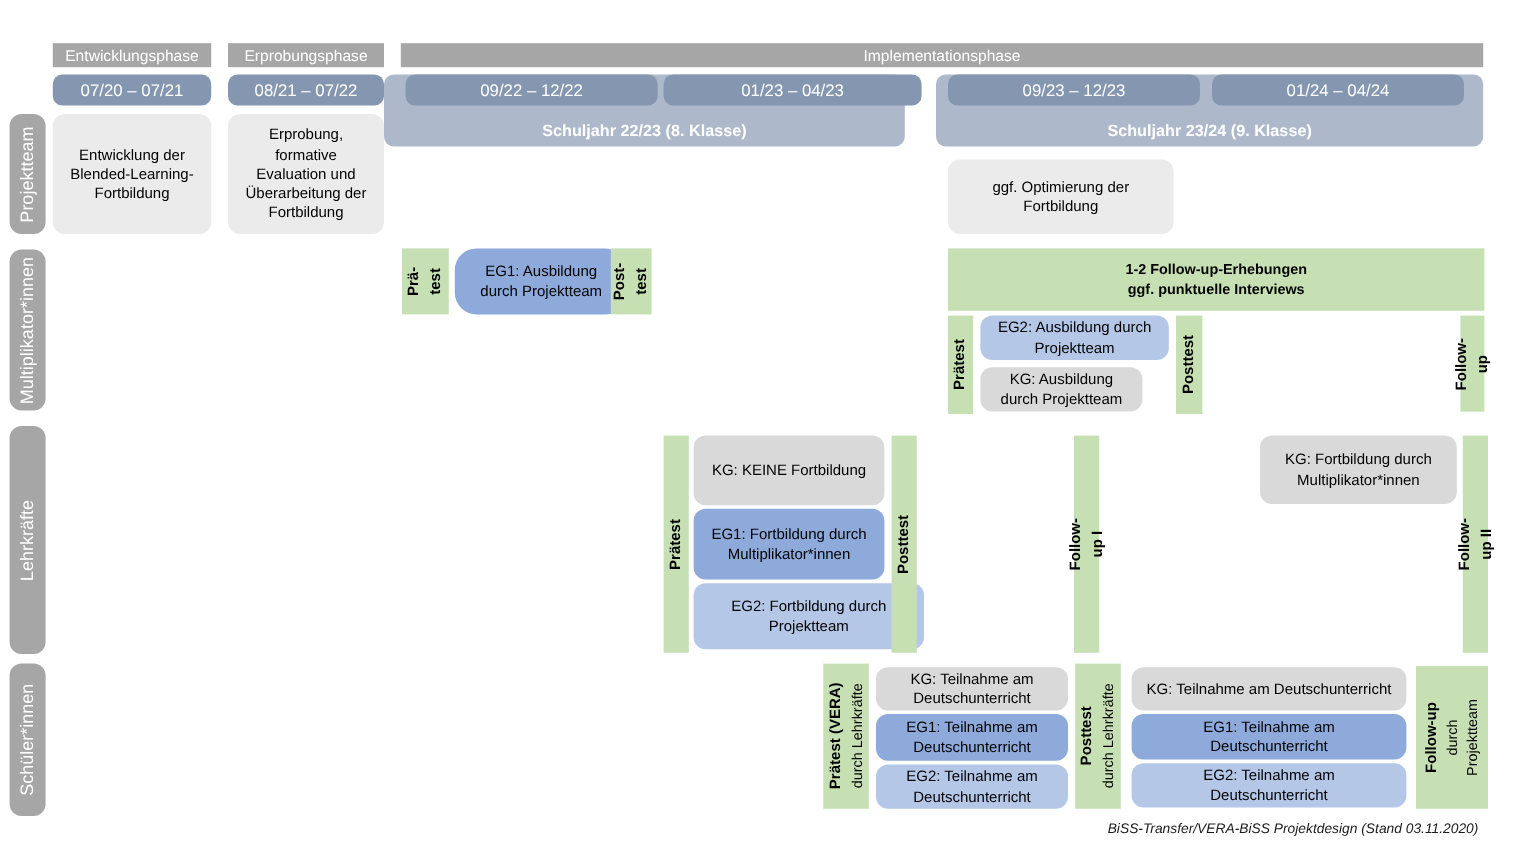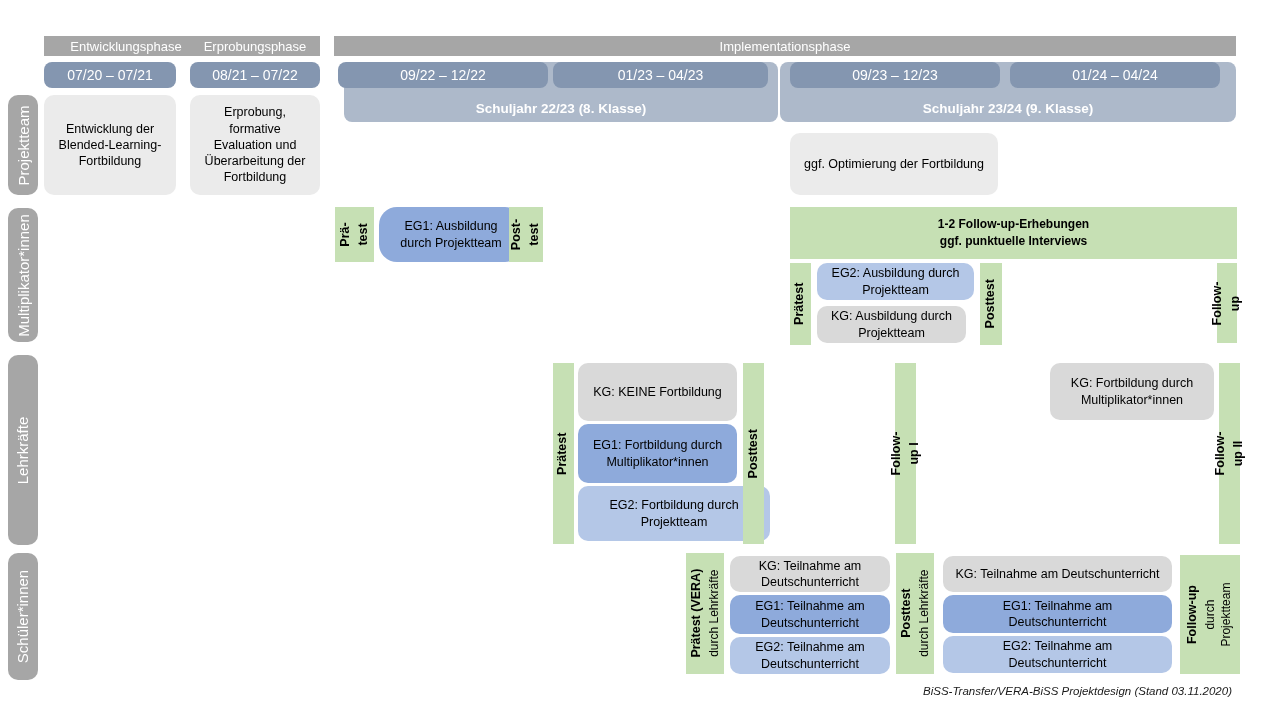--- a/index.html
+++ b/index.html
@@ -53,28 +53,28 @@
   .footer {
     position:absolute; top:685px; right:48px; font-style:italic; font-size:11.5px;
     color:#1a1a1a; font-family:"Liberation Sans", sans-serif;
   }
 </style>
 </head>
 <body>
 
 <div class="canvas">
 
-  <div class="phase" style="left:44px;width:132px;padding-left:16px;">Entwicklungsphase</div>
+  <div class="phase" style="left:44px;width:132px;">Entwicklungsphase</div>
   <div class="phase" style="left:190px;width:130px;">Erprobungsphase</div>
   <div class="phase" style="left:334px;width:902px;">Implementationsphase</div>
 
   <div class="datebar" style="left:44px;width:132px;">07/20 – 07/21</div>
   <div class="datebar" style="left:190px;width:130px;">08/21 – 07/22</div>
 
-  <div class="syear" style="left:344px;width:434px;">
+  <div class="syear" style="left:320px;width:434px;">
     <span class="syear-label">Schuljahr 22/23 (8. Klasse)</span>
   </div>
   <div class="datebar" style="left:338px;width:210px;">09/22 – 12/22</div>
   <div class="datebar" style="left:553px;width:215px;">01/23 – 04/23</div>
 
   <div class="syear" style="left:780px;width:456px;">
     <span class="syear-label">Schuljahr 23/24 (9. Klasse)</span>
   </div>
   <div class="datebar" style="left:790px;width:210px;">09/23 – 12/23</div>
   <div class="datebar" style="left:1010px;width:210px;">01/24 – 04/24</div>
@@ -87,21 +87,21 @@
   </div>
   <div class="rowlabel" style="top:355px;height:190px;">
     <span class="rot">Lehrkräfte</span>
   </div>
   <div class="rowlabel" style="top:553px;height:127px;">
     <span class="rot">Schüler*innen</span>
   </div>
 
   <div class="card lightgray" style="left:44px;top:95px;width:132px;height:100px;">Entwicklung der Blended-Learning-Fortbildung</div>
   <div class="card lightgray" style="left:190px;top:95px;width:130px;height:100px;">Erprobung, formative Evaluation und Überarbeitung der Fortbildung</div>
-  <div class="card lightgray" style="left:790px;top:133px;width:208px;height:62px;text-align:center;">ggf. Optimierung der Fortbildung</div>
+  <div class="card lightgray" style="left:790px;top:133px;width:188px;height:62px;text-align:center;">ggf. Optimierung der Fortbildung</div>
 
   <div class="vbar" style="left:335px;top:207px;width:39px;height:55px;">
     <div class="rot">
       <div>Prä-</div>
       <div>test</div>
     </div>
   </div>
   <div class="card eg1" style="left:379px;top:207px;width:144px;height:55px;border-radius:18px;">EG1: Ausbildung durch Projektteam</div>
   <div class="vbar" style="left:509px;top:207px;width:34px;height:55px;">
     <div class="rot">
@@ -112,21 +112,21 @@
 
   <div class="greenbox" style="left:790px;top:207px;width:447px;height:52px;">
     <span>1-2 Follow-up-Erhebungen</span>
     <span>ggf. punktuelle Interviews</span>
   </div>
 
   <div class="vbar" style="left:790px;top:263px;width:21px;height:82px;">
     <span class="rot">Prätest</span>
   </div>
   <div class="card eg2" style="left:817px;top:263px;width:157px;height:37px;">EG2: Ausbildung durch Projektteam</div>
-  <div class="card kg" style="left:817px;top:306px;width:149px;height:37px;text-align:center;">KG: Ausbildung durch Projektteam</div>
+  <div class="card kg" style="left:817px;top:306px;width:135px;height:37px;text-align:center;">KG: Ausbildung durch Projektteam</div>
   <div class="vbar" style="left:980px;top:263px;width:22px;height:82px;">
     <span class="rot">Posttest</span>
   </div>
   <div class="vbar" style="left:1217px;top:263px;width:20px;height:80px;">
     <span class="rot">Follow-up</span>
   </div>
 
   <div class="vbar" style="left:553px;top:363px;width:21px;height:181px;">
     <span class="rot">Prätest</span>
   </div>

